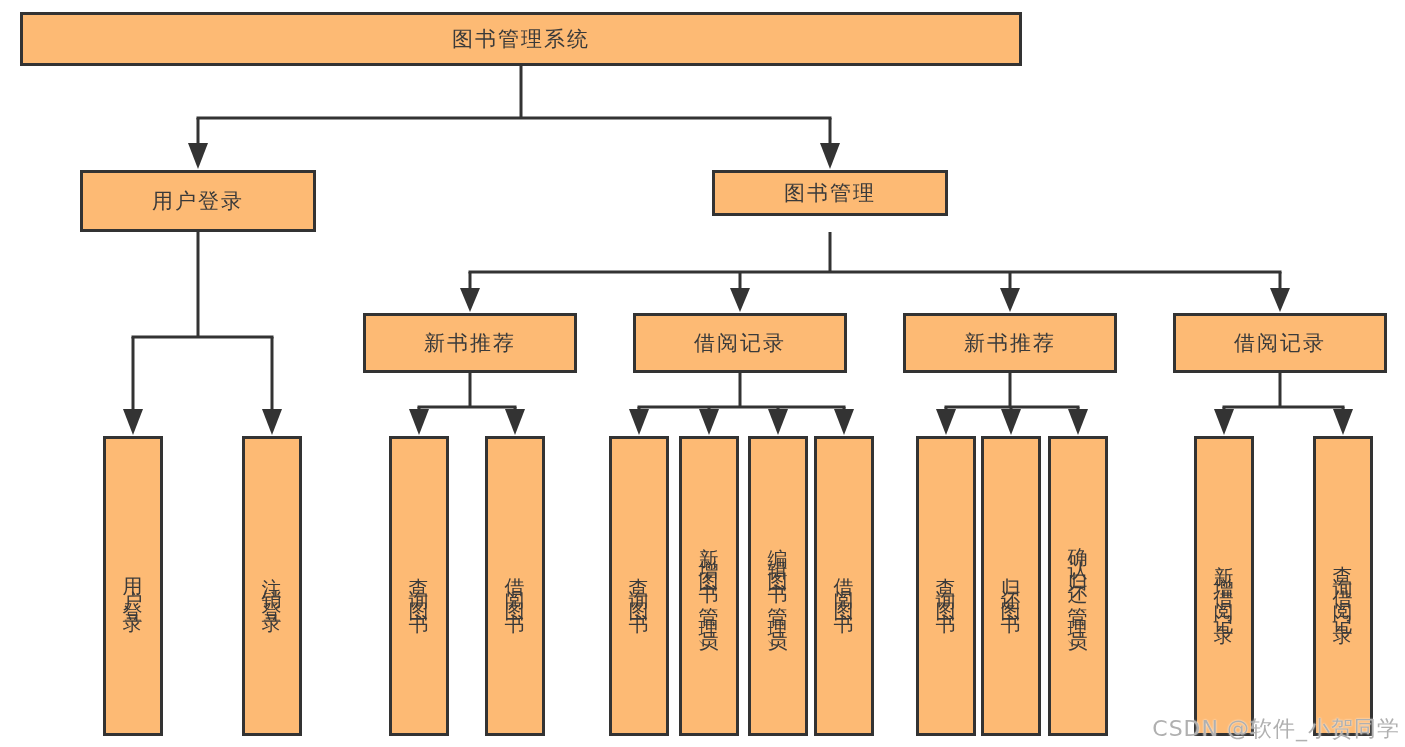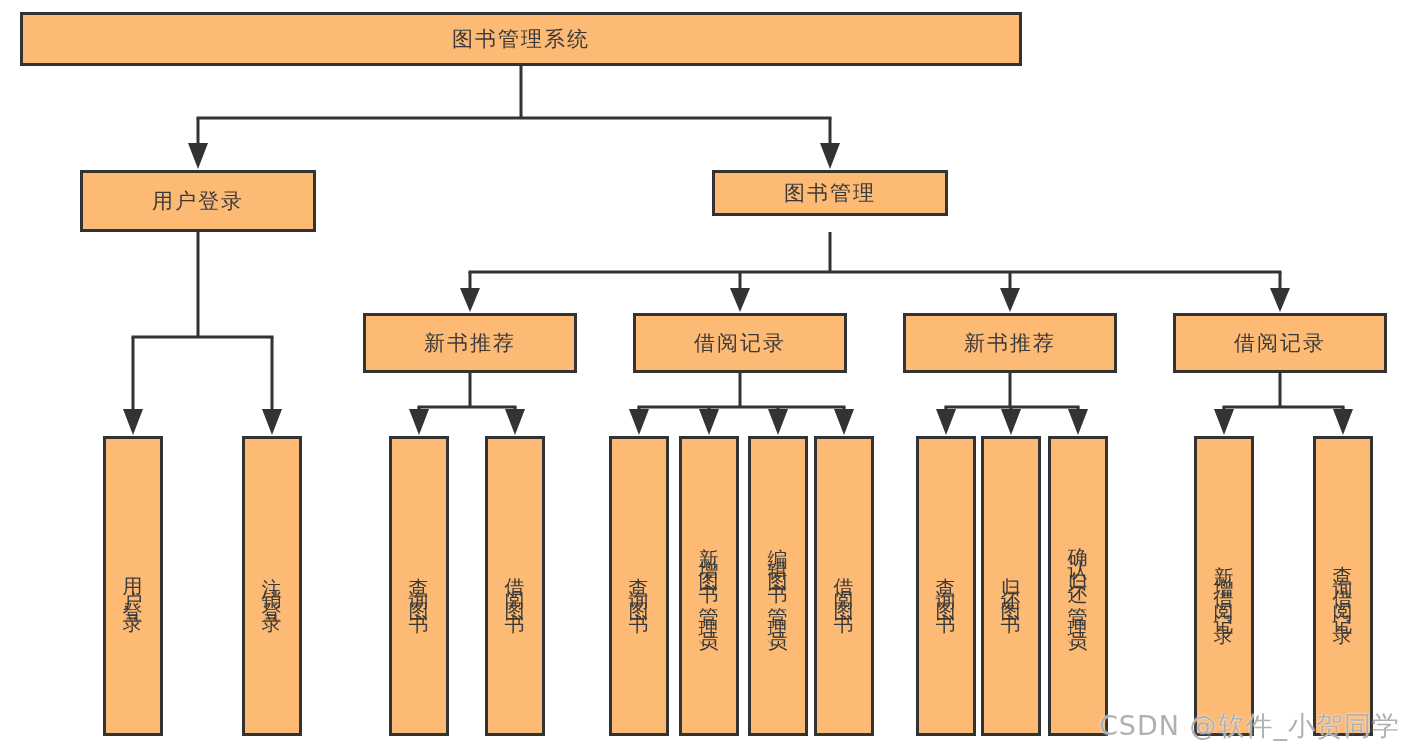--- a/index.html
+++ b/index.html
@@ -37,21 +37,21 @@
     text-orientation: mixed;
     font-size: 20px;
     line-height: 1;
     letter-spacing: 12px;
     color: var(--text, #3a3a3a);
   }
   .watermark {
     position: absolute;
     right: 5px;
     bottom: 3px;
-    font-size: 27px;
+    font-size: 22px;
     letter-spacing: 1px;
     color: var(--watermark, #b0b0b0);
     text-shadow: 0 0 2px #ffffff;
   }
 </style>
 </head>
 <body>
 
 <div class="stage">
 

